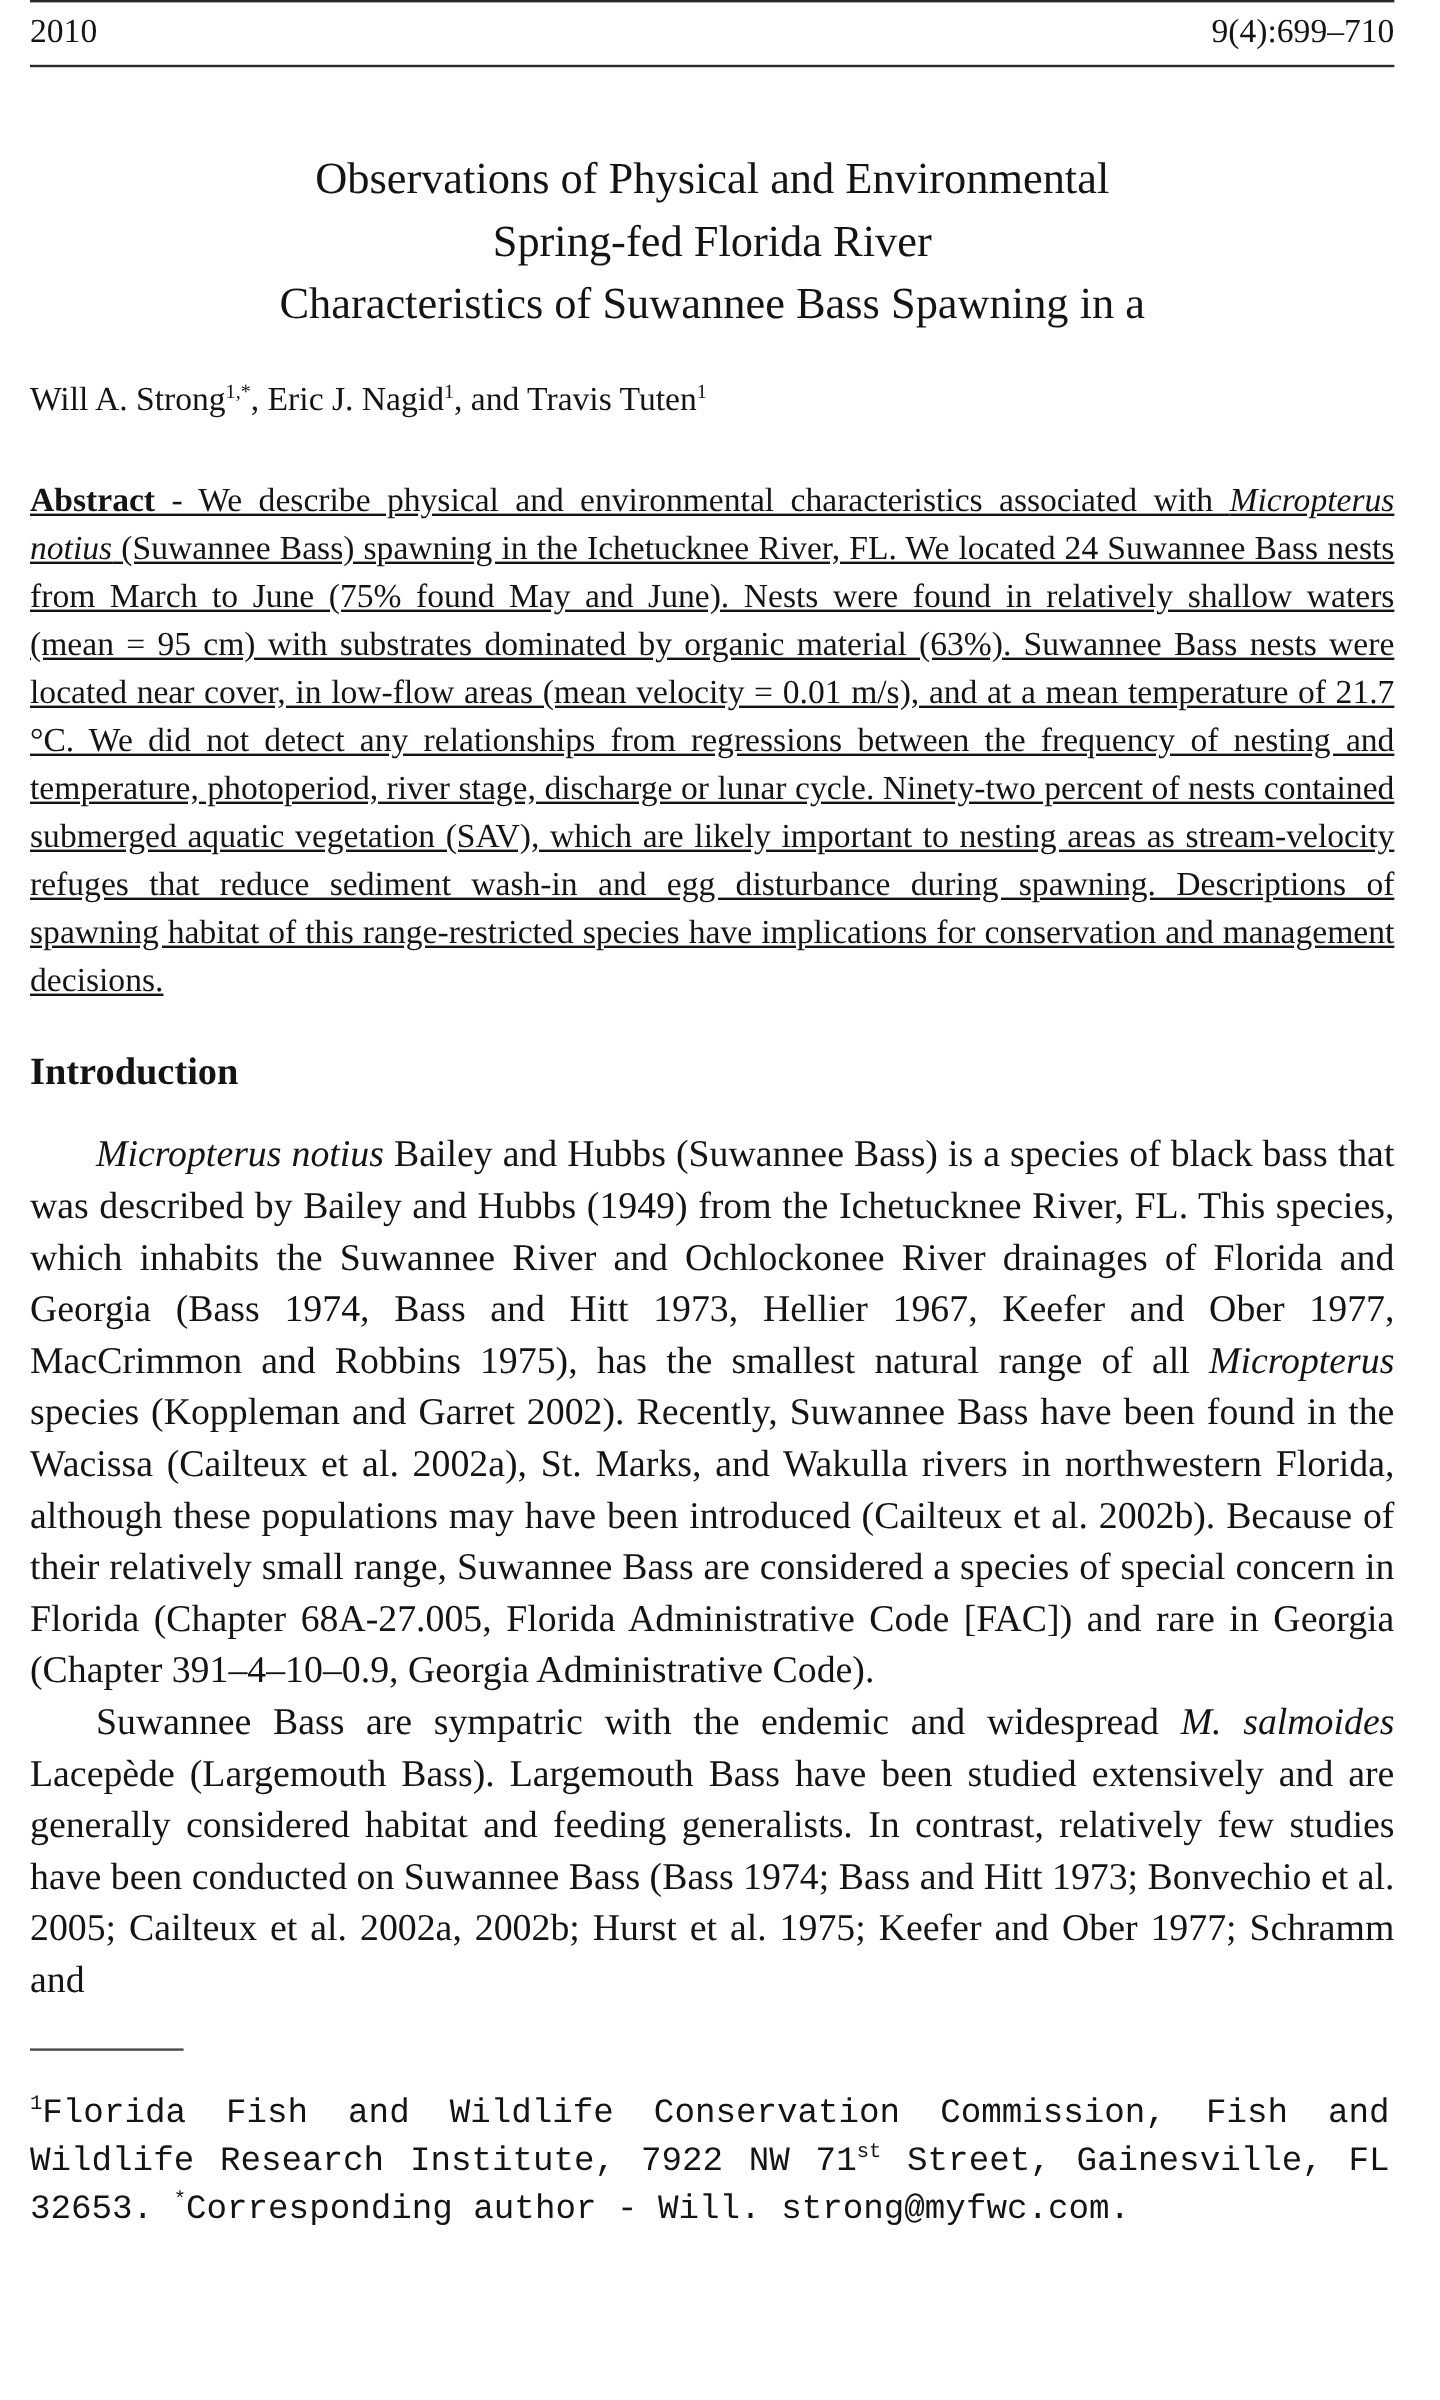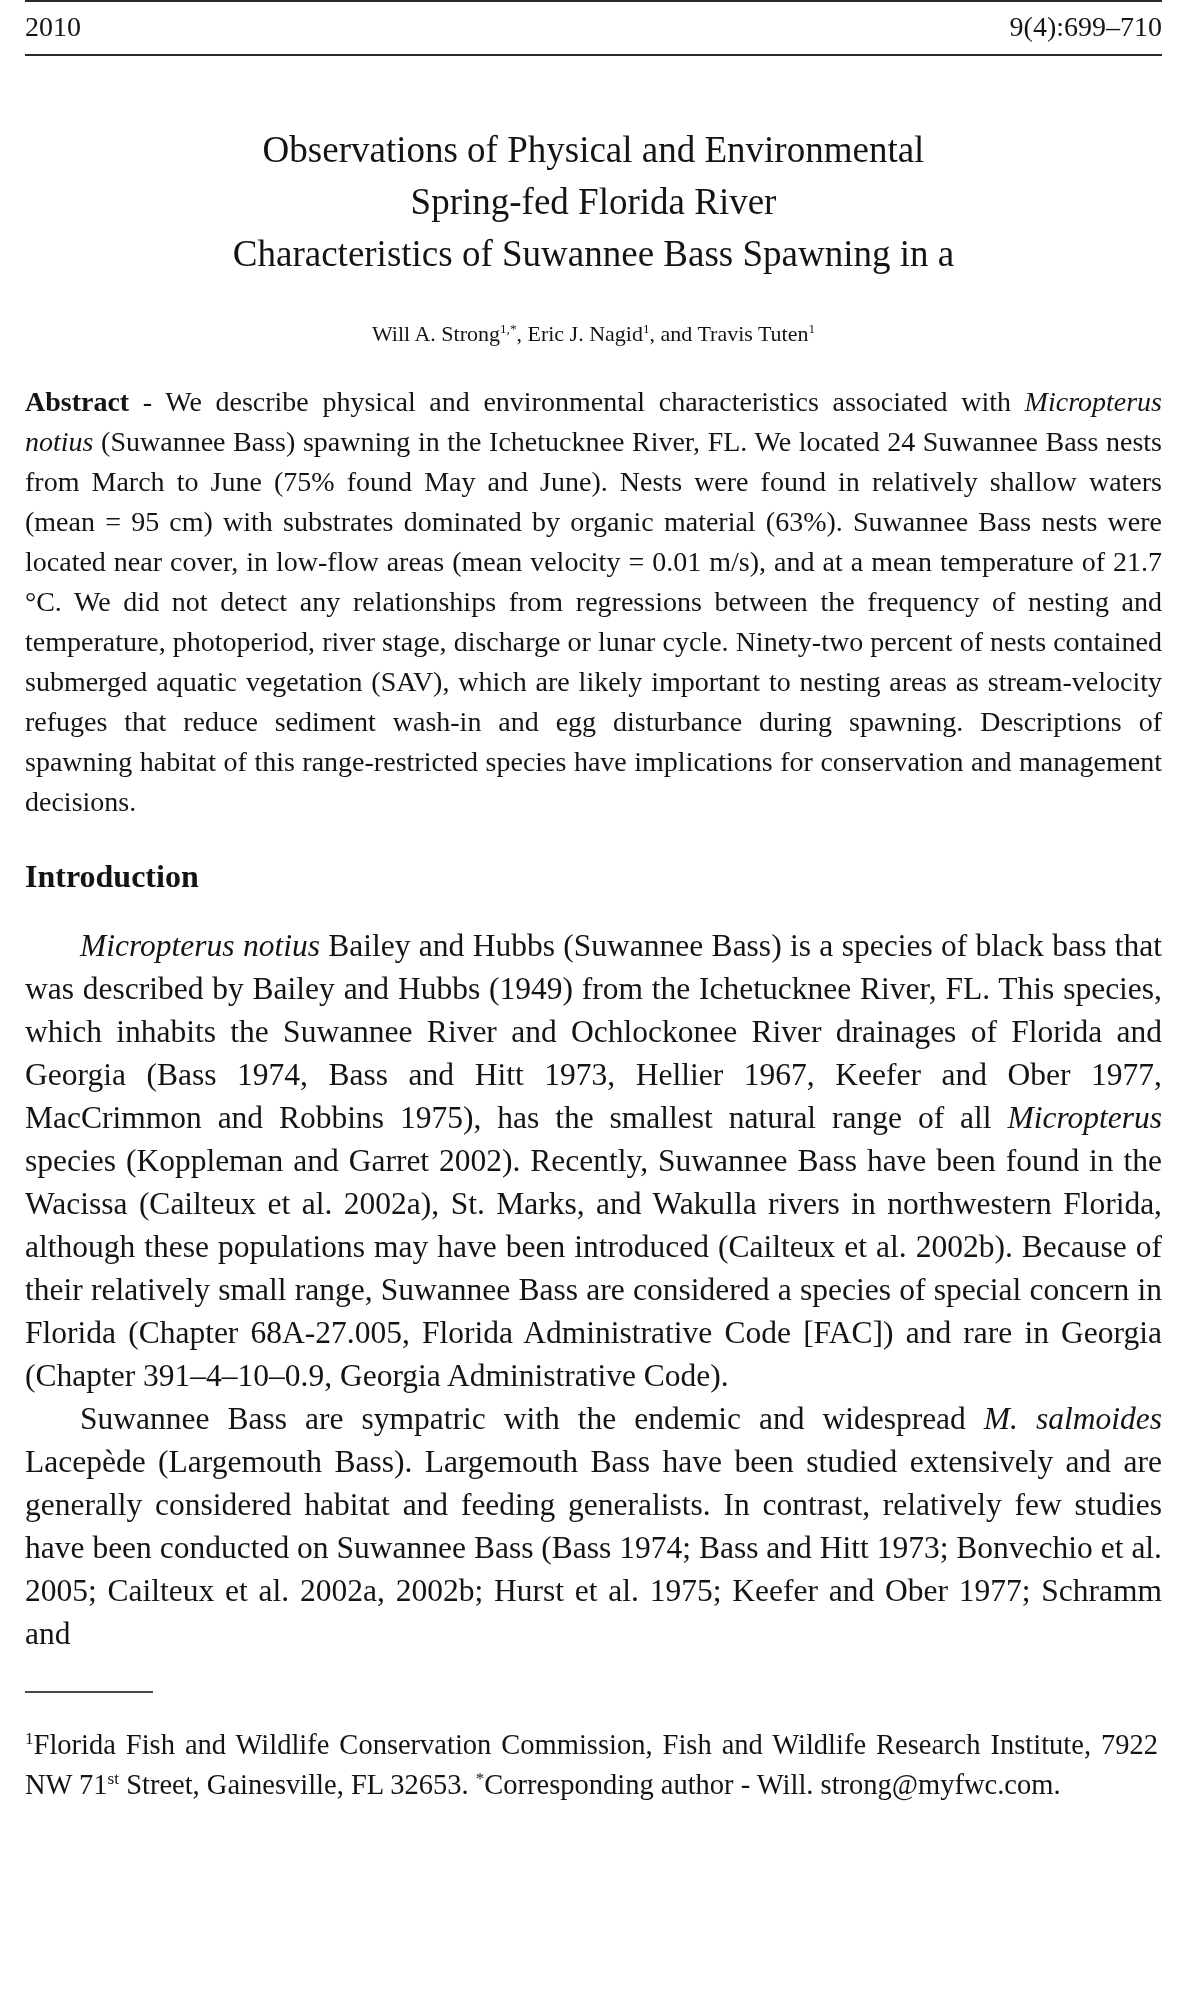--- a/index.html
+++ b/index.html
@@ -35,29 +35,30 @@
   .title {
     margin: 68px 0 0 0;
     text-align: center;
     font-weight: normal;
     font-size: 37px;
     line-height: 52px;
   }
   .title .tl { display: block; }
   .authors {
     margin: 34px 0 0 0;
-    text-align: center;
-    font-size: 22px;
+    text-align: left;
+    font-size: 28px;
     line-height: 40px;
   }
   .abstract {
-    margin: 28px 0 0 0;
+    margin: 44px 0 0 0;
     font-size: 28px;
     line-height: 40px;
     text-align: justify;
+    text-decoration: underline;
   }
   .section-heading {
     margin: 36px 0 0 0;
     text-align: left;
     font-weight: bold;
     font-size: 32px;
     line-height: 36px;
   }
   .body-para {
     margin: 0;
@@ -73,20 +74,21 @@
     margin-top: 36px;
     width: 128px;
     border-top: 2px solid #4a4a4a;
     height: 0;
   }
   .footnote {
     margin: 32px 4px 0 0;
     font-size: 28.5px;
     line-height: 40px;
     text-align: justify;
+    font-family: Liberation Mono, monospace;
   }
   .seg-i { font-style: italic; }
   .seg-b { font-weight: bold; }
   .seg-sup {
     vertical-align: super;
     font-size: 0.60em;
     line-height: 0;
   }
 </style>
 </head>

